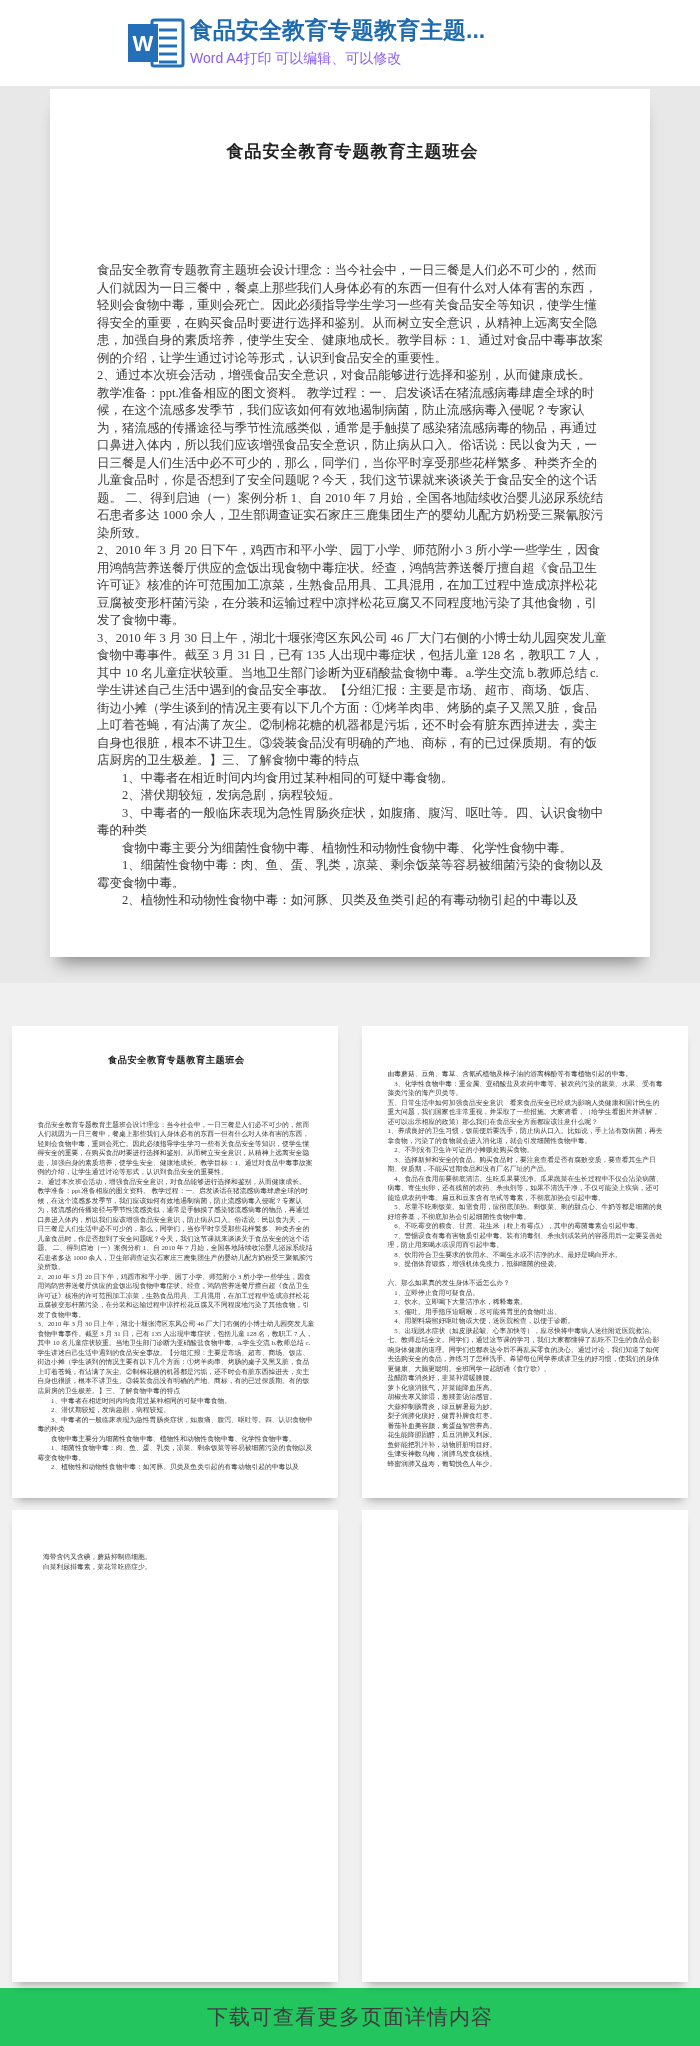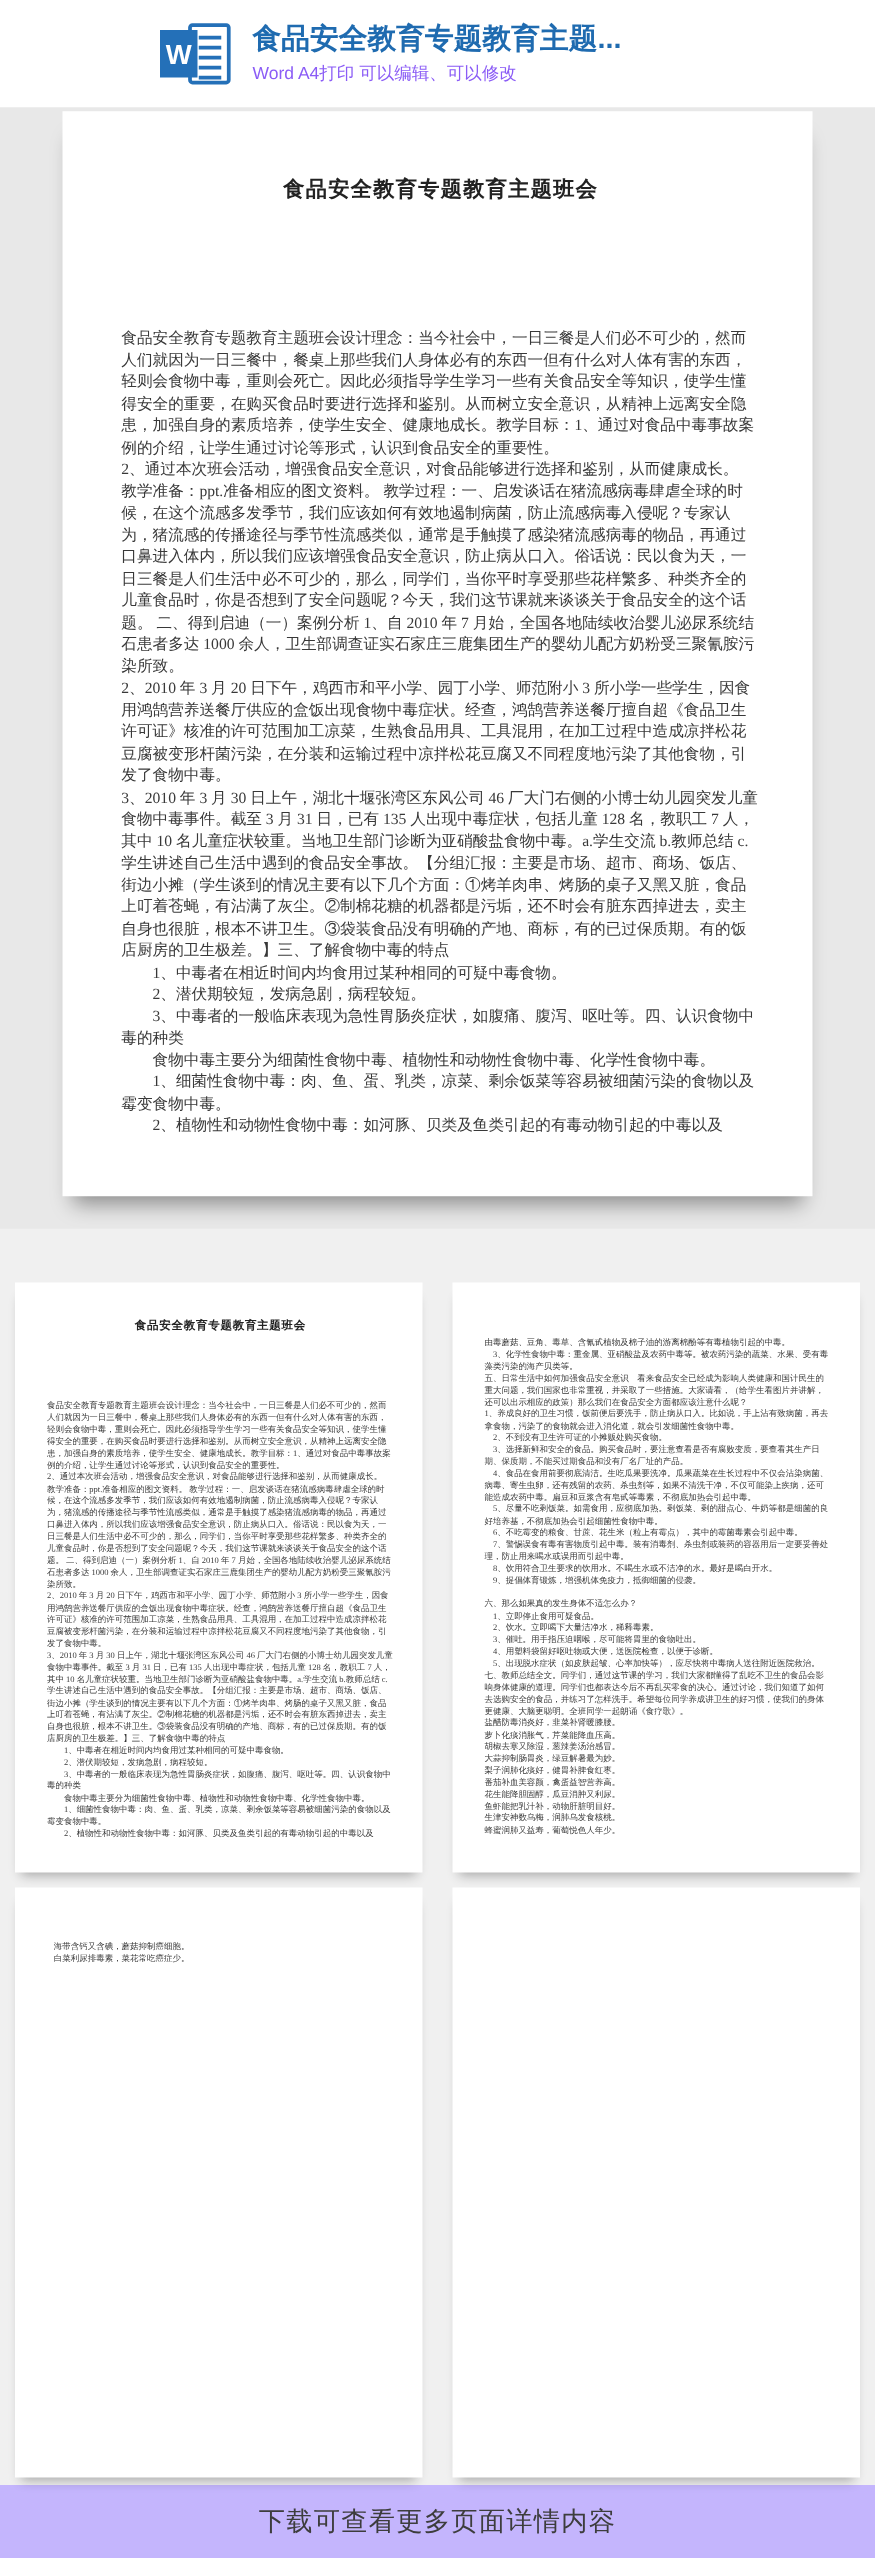--- a/index.html
+++ b/index.html
@@ -1,21 +1,21 @@
 <!DOCTYPE html>
 <html><head>
 <meta charset="utf-8">
 <style>
   html,body{margin:0;padding:0;background:#e9e9e9;}
   body{width:700px;font-family:"Liberation Sans","DejaVu Sans",sans-serif;}
 
   
   .header{background:#ffffff;height:86px;display:flex;align-items:center;padding-left:128px;box-sizing:border-box;}
   .word-icon{width:58px;height:52px;flex:0 0 auto;}
-  .header-text{margin-left:16px;}
+  .header-text{margin-left:4px;}
   .doc-title{font-size:23px;font-weight:bold;color:#1f6bb0;line-height:1.1;}
   .doc-subtitle{font-size:14px;color:#8b5cf6;margin-top:7px;}
 
   
   .section-top{background:#e8e8e8;padding:3px 0 26px;}
   .section-bottom{background:#f0f0f0;padding:43px 12px 6px;box-sizing:border-box;}
 
   .page{background:#ffffff;}
   .page-large{width:600px;min-height:868px;margin:0 auto;box-shadow:0 14px 16px -8px rgba(0,0,0,0.40);overflow:hidden;box-sizing:border-box;}
 
@@ -26,21 +26,21 @@
   .pad-p3{padding:78px 42px 0 57px;}
   .page-title{font-size:17px;font-weight:bold;color:#222;text-align:center;margin:0 0 97px;line-height:26px;letter-spacing:1px;}
   .page-body{font-size:12.5px;line-height:17.5px;white-space:pre-wrap;word-break:break-all;}
 
   
   .thumb-grid{display:grid;grid-template-columns:326px 326px;gap:12px 24px;}
   .thumb{width:326px;height:472px;background:#ffffff;overflow:hidden;box-shadow:0 7px 9px -5px rgba(0,0,0,0.32);}
   .thumb .page-inner{transform:scale(0.5433);transform-origin:0 0;}
 
   
-  .footer-bar{background:#c4b5fd;height:58px;display:flex;align-items:center;justify-content:center;}
+  .footer-bar{background:#22c55e;height:58px;display:flex;align-items:center;justify-content:center;}
   .footer-hint{font-size:21px;color:#3d3d3d;letter-spacing:1px;}
 </style>
 </head>
 <body>
 
 <div class="header">
   <span class="word-icon">
     <svg width="58" height="52" viewBox="0 0 58 52" xmlns="http://www.w3.org/2000/svg">
       <rect x="24" y="3" width="31" height="46" rx="2" fill="#ffffff" stroke="#2470b8" stroke-width="3"></rect>
       <line x1="31" y1="13" x2="49" y2="13" stroke="#2470b8" stroke-width="3"></line>

